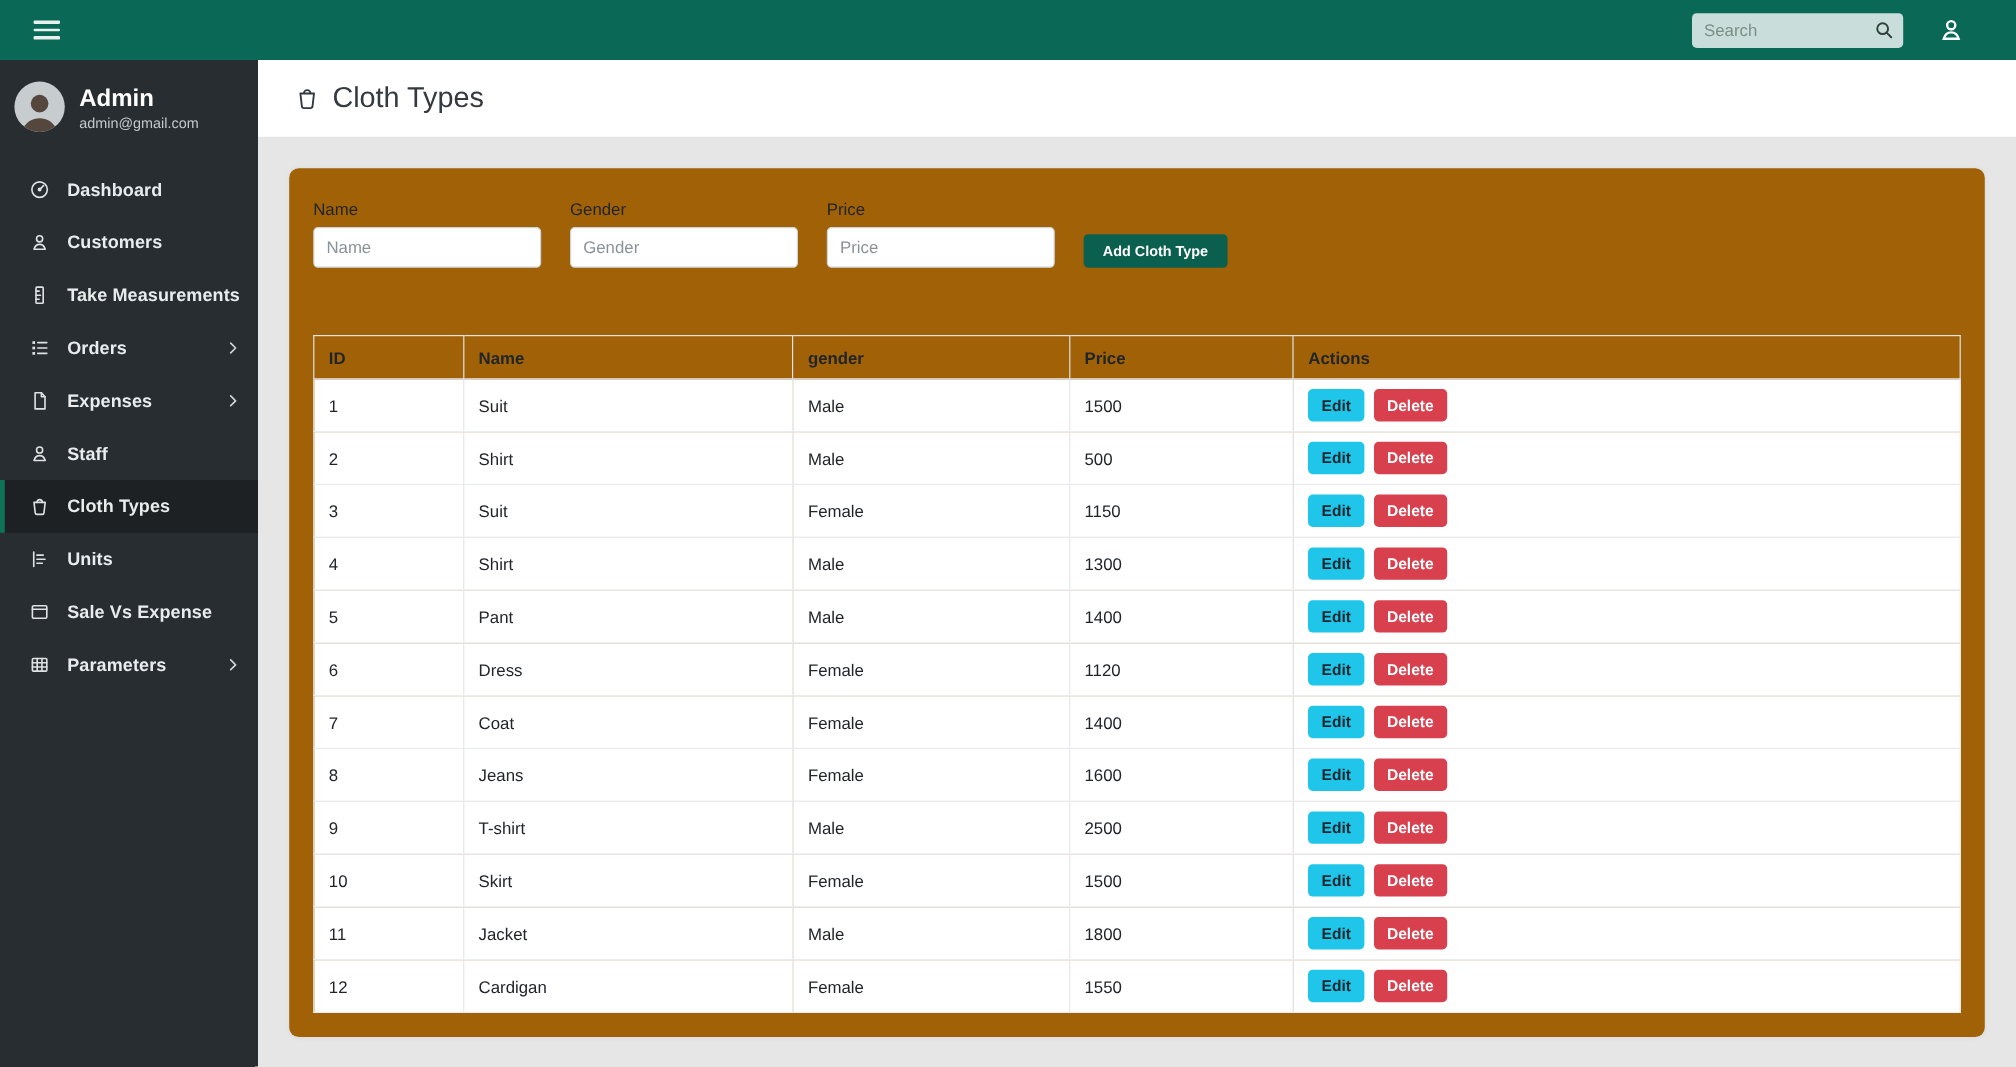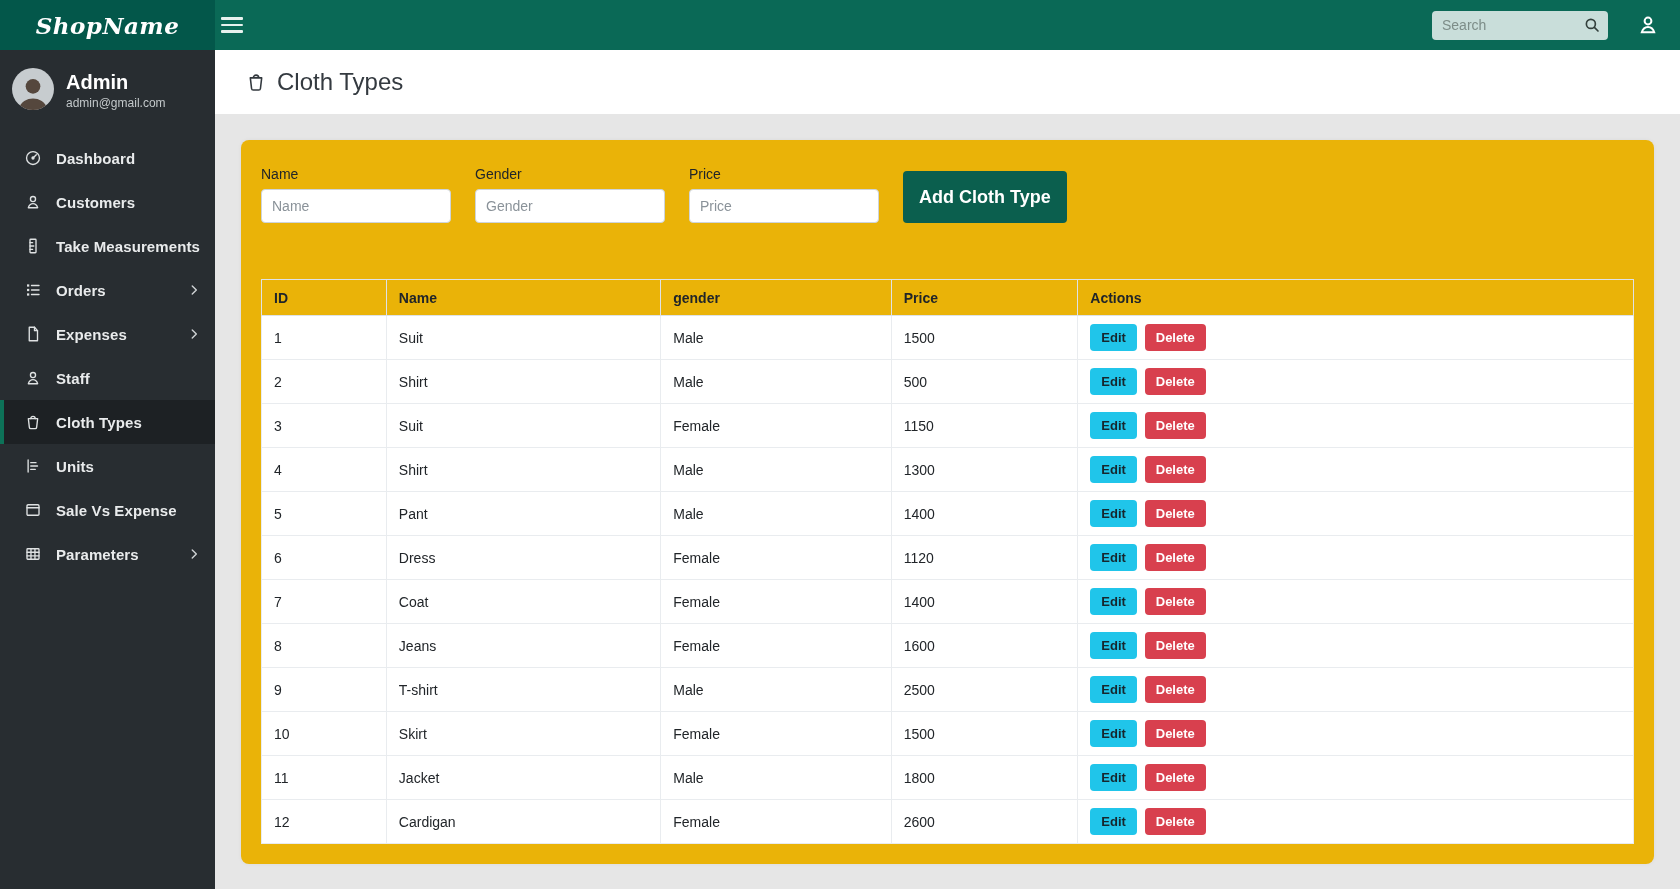--- a/index.html
+++ b/index.html
@@ -4,21 +4,21 @@
 <style>
   * { margin:0; padding:0; box-sizing:border-box; }
   html,body { height:100%; }
   body { font-family:"Liberation Sans", sans-serif; font-size:14px; color:#212529; background:#e6e6e6; }
   .app { display:flex; flex-direction:column; height:100vh; min-height:889px; overflow:hidden; }
 
   
   .top { display:flex; height:50px; flex:0 0 50px; }
   .logo-box { width:215px; flex:0 0 215px; background:#03574a; color:#fff; display:flex; align-items:center; justify-content:center; }
   .logo-text { font-family:"DejaVu Serif", serif; font-style:italic; font-weight:bold; font-size:23px; letter-spacing:.5px; }
-  .topbar { flex:1; background:#0a6956; display:flex; align-items:center; padding:0 6px; gap:18px; }
+  .topbar { flex:1; background:#0a6956; display:flex; align-items:center; padding:0 28px; gap:18px; }
   .hamburger { width:22px; cursor:pointer; display:flex; flex-direction:column; gap:4px; }
   .hamburger span { display:block; height:2.5px; background:#e7f2ee; border-radius:1px; }
   .top-spacer { flex:1; }
   .search-wrap { position:relative; }
   .search-wrap input { width:176px; height:29px; border:none; border-radius:4px; background:rgba(255,255,255,.78); padding:0 30px 0 10px; font-size:14px; color:#2c3a36; outline:none; font-family:inherit; }
   .search-wrap input::placeholder { color:#7d8d88; }
   .search-icon { position:absolute; right:7px; top:5px; width:18px; height:18px; color:#33403c; cursor:pointer; }
   .user-btn { color:#fff; width:24px; height:24px; margin:0 14px 0 10px; cursor:pointer; }
 
   
@@ -36,45 +36,42 @@
   .nav-icon svg { width:18px; height:18px; display:block; }
   .nav-label { flex:1; font-size:15px; font-weight:600; color:#e9ebec; letter-spacing:.1px; }
   .nav-chevron { width:14px; height:14px; color:#cfd3d5; }
 
   
   .main { flex:1; display:flex; flex-direction:column; overflow:hidden; }
   .page-head { background:#fff; height:64px; flex:0 0 64px; display:flex; align-items:center; gap:10px; padding:0 30px; box-shadow:0 1px 2px rgba(0,0,0,.06); }
   .page-head-icon { width:22px; height:22px; color:#32383e; }
   .page-title { font-size:24px; color:#343a40; font-weight:400; }
   .content { flex:1; background:#e6e6e6; padding:26px; overflow:auto; }
-  .card { background:#eab308; border-radius:8px; padding:20px; box-shadow:0 0 4px rgba(0,0,0,.05); }
+  .card { background:#a16207; border-radius:8px; padding:20px; box-shadow:0 0 4px rgba(0,0,0,.05); }
 
   
   .filters { display:flex; align-items:flex-end; gap:24px; padding:6px 0 20px; }
   .field label { display:block; font-size:14px; color:#212529; margin-bottom:7px; }
   .field input { width:190px; height:34px; border:1px solid #ced4da; border-radius:4px; padding:0 10px; font-size:14px; color:#333; outline:none; font-family:inherit; }
   .field input::placeholder { color:#8a9299; }
-  .btn-add { background:#0b5f4e; color:#fff; font-weight:bold; font-size:18px; border:none; border-radius:4px; padding:0 16px; height:52px; cursor:pointer; margin-bottom:0; font-family:inherit; }
+  .btn-add { background:#0b5f4e; color:#fff; font-weight:bold; font-size:12px; border:none; border-radius:4px; padding:0 16px; height:28px; cursor:pointer; margin-bottom:0; font-family:inherit; }
 
   
   table { width:100%; border-collapse:collapse;margin-top:36px; }
   th { text-align:left; font-weight:bold; font-size:14px; padding:8px 12px; border:1px solid #dee2e6; height:36px; }
   td { font-size:14px; padding:8px 12px; border:1px solid #e9ecef; border-top:none; height:44px; vertical-align:middle; background:#fff; }
   .btn-edit { background:#20c5ea; color:#16272e; font-weight:bold; font-size:13px; border:none; border-radius:4px; padding:6px 11px; cursor:pointer; margin-right:4px; font-family:inherit; }
   .btn-delete { background:#d8404e; color:#fff; font-weight:bold; font-size:13px; border:none; border-radius:4px; padding:6px 11px; cursor:pointer; font-family:inherit; }
 </style>
 </head>
 <body>
 
 <div class="app">
 
   <div class="top">
-    <div class="logo-box">
-      <span class="logo-text">ShopName</span>
-    </div>
     <div class="topbar">
       <div class="hamburger">
           <span></span>
           <span></span>
           <span></span>
         </div>
       <div class="top-spacer"></div>
       <div class="search-wrap">
         <input type="text" placeholder="Search" style="">
         <svg class="search-icon" viewBox="0 0 24 24" fill="none" stroke="currentColor" stroke-width="2.2" stroke-linecap="round">
@@ -389,21 +386,21 @@
     <td>
       <button class="btn-edit">Edit</button>
       <button class="btn-delete">Delete</button>
     </td>
   </tr>
 
   <tr>
     <td>12</td>
     <td>Cardigan</td>
     <td>Female</td>
-    <td>2600</td>
+    <td>1550</td>
     <td>
       <button class="btn-edit">Edit</button>
       <button class="btn-delete">Delete</button>
     </td>
   </tr>
 </tbody>
           </table>
 
         </div>
       </div>

